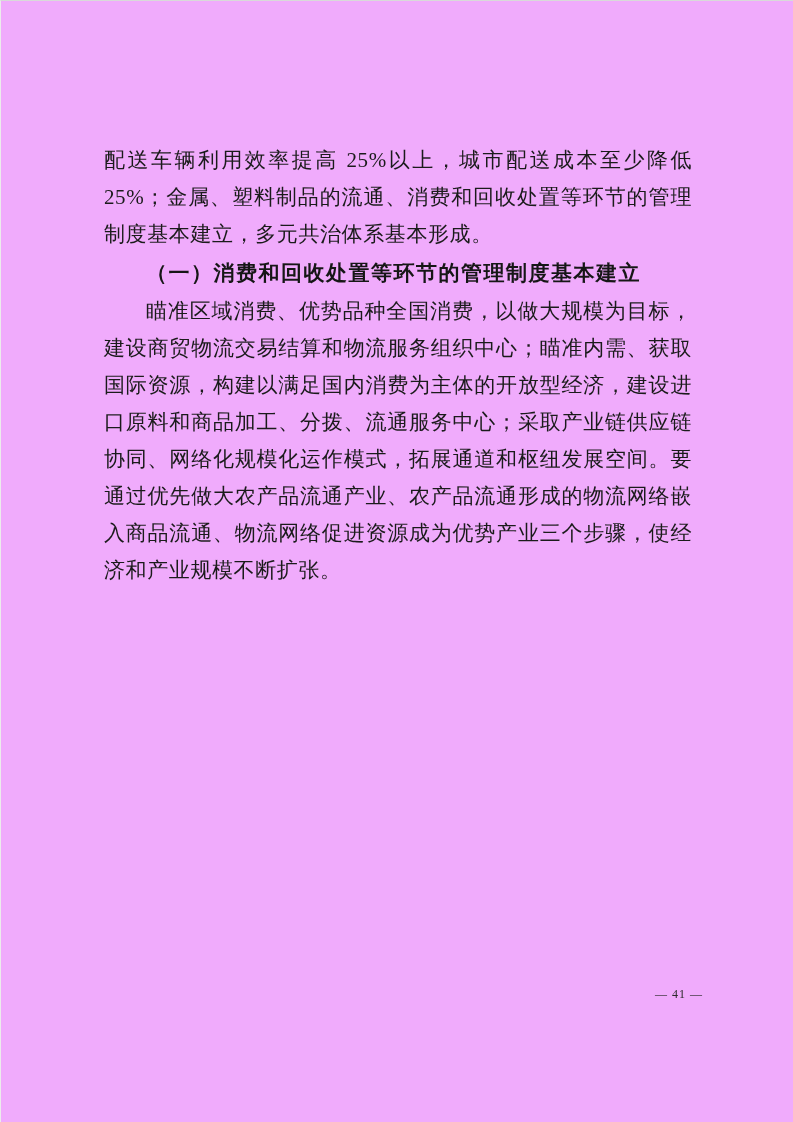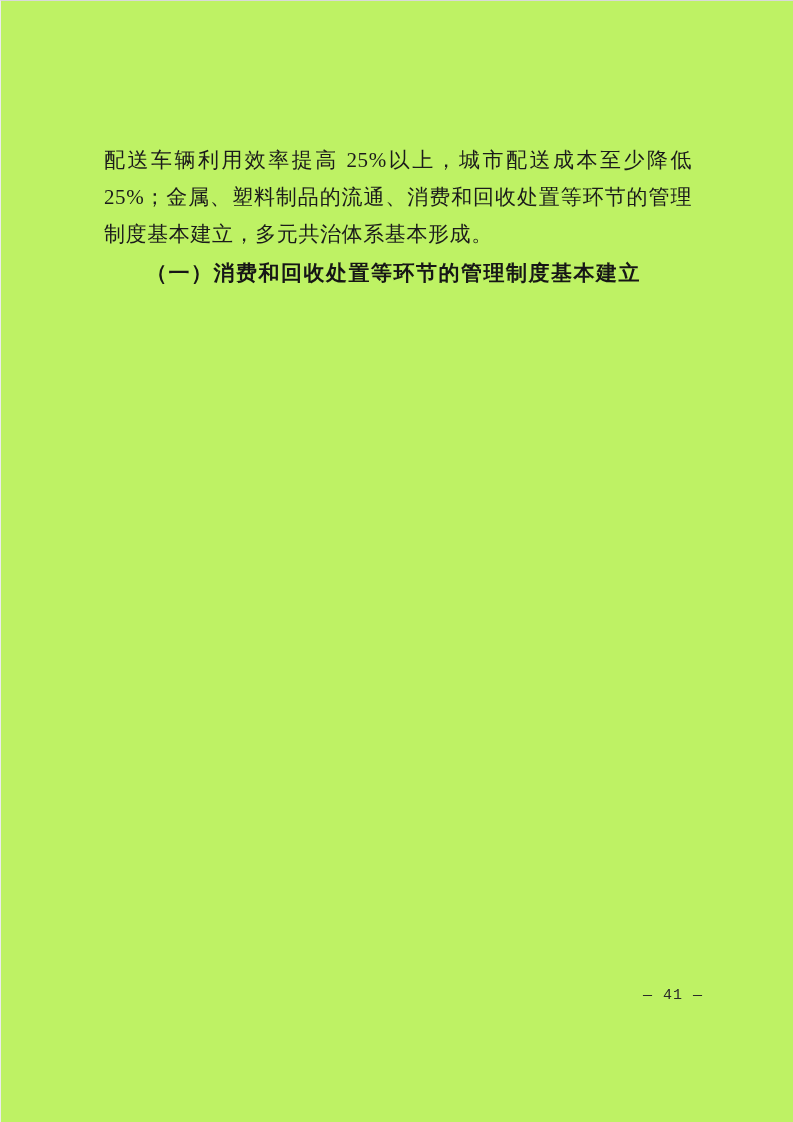--- a/index.html
+++ b/index.html
@@ -4,21 +4,21 @@
 <style>
   html, body {
     margin: 0;
     padding: 0;
     background: #ffffff;
   }
   .page {
     position: relative;
     width: 793px;
     height: 1122px;
-    background: #bef264;
+    background: #f0abfc;
     box-sizing: border-box;
     border-top: 1px solid #d9d9d9;
     border-left: 1px solid #ececec;
     font-family: "Liberation Serif", "DejaVu Serif", serif;
     color: #1b1b1b;
     overflow: hidden;
   }
   .body-text {
     position: absolute;
     left: 103px;
@@ -53,28 +53,29 @@
     line-height: 40px;
     text-indent: 2em;
     letter-spacing: 1.5px;
     margin: 0;
     color: #161616;
   }
   .page-footer {
     position: absolute;
     top: 986px;
     right: 90px;
-    font-size: 15px;
+    font-size: 12px;
     letter-spacing: 1px;
     color: #2a2a2a;
-    font-family: Liberation Mono, monospace;
+    font-family: Liberation Serif, serif;
   }
 </style>
 </head>
 <body>
 
 <div class="page">
   <div class="body-text">
     <p>配送车辆利用效率提高 25%以上，城市配送成本至少降低 25%；金属、塑料制品的流通、消费和回收处置等环节的管理制度基本建立，多元共治体系基本形成。</p>
     <h3 class="subsection-heading">（一）消费和回收处置等环节的管理制度基本建立</h3>
+    <p class="para-indent">瞄准区域消费、优势品种全国消费，以做大规模为目标，建设商贸物流交易结算和物流服务组织中心；瞄准内需、获取国际资源，构建以满足国内消费为主体的开放型经济，建设进口原料和商品加工、分拨、流通服务中心；采取产业链供应链协同、网络化规模化运作模式，拓展通道和枢纽发展空间。要通过优先做大农产品流通产业、农产品流通形成的物流网络嵌入商品流通、物流网络促进资源成为优势产业三个步骤，使经济和产业规模不断扩张。</p>
   </div>
   <div class="page-footer">— 41 —</div>
 </div>
 
 </body></html>

